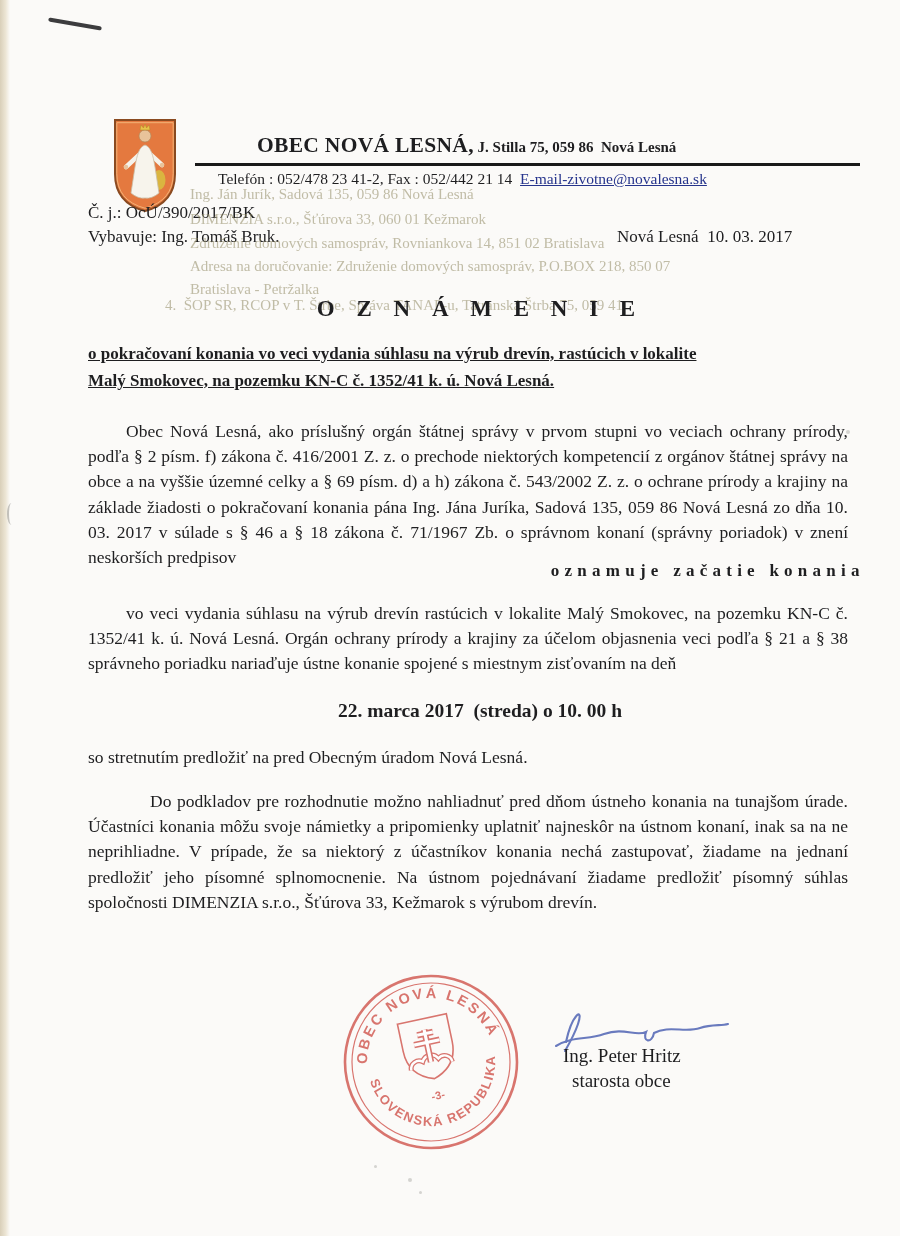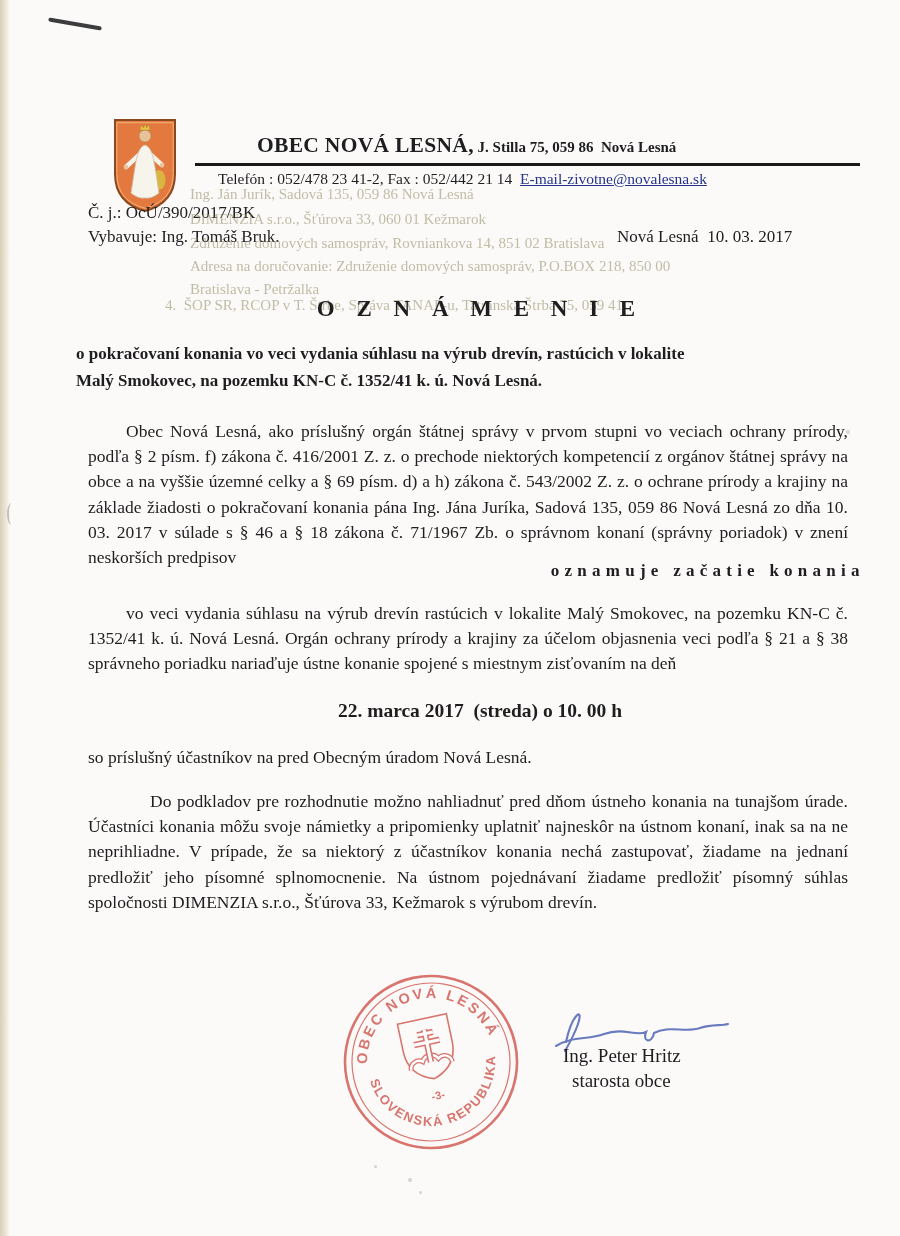--- a/index.html
+++ b/index.html
@@ -46,22 +46,22 @@
          filter:blur(.4px);white-space:pre;}
   .g1{left:190px;top:186px;}
   .g2{left:190px;top:211px;}
   .g3{left:190px;top:235px;}
   .g4{left:190px;top:258px;}
   .g5{left:190px;top:281px;}
   .g6{left:165px;top:297px;}
 
   .doc-title{position:absolute;left:100px;top:296px;width:760px;text-align:center;
              font-weight:bold;font-size:23px;letter-spacing:8px;white-space:pre;}
-  .subject{position:absolute;left:76px;top:341px;width:765px;
-           font-weight:bold;font-size:17px;line-height:26.5px;}
+  .subject{position:absolute;left:88px;top:341px;width:765px;
+           font-weight:bold;font-size:17px;line-height:26.5px;text-decoration:underline;}
   .para{position:absolute;left:88px;width:760px;font-size:17.5px;line-height:25.2px;
         text-align:justify;}
   .para-intro{top:419px;text-indent:38px;}
   .announce{position:absolute;left:100px;top:561px;width:760px;text-align:right;
             font-weight:bold;font-size:17px;white-space:pre;letter-spacing:.5px;}
   .para-subject{top:601px;text-indent:38px;}
   .meeting-datetime{position:absolute;left:100px;top:700px;width:760px;text-align:center;
                     font-weight:bold;font-size:19.5px;white-space:pre;}
   .meeting-place{position:absolute;left:88px;top:747px;font-size:17.5px;}
   .para-info{top:789px;text-indent:62px;}
@@ -99,35 +99,35 @@
 <div class="head-rule"></div>
 <div class="contact-line"><span>Telefón : 052/478 23 41-2, Fax : 052/442 21 14  </span><span class="email">E-mail-zivotne@novalesna.sk</span></div>
 
 <div class="ref-file">Č. j.: OcÚ/390/2017/BK</div>
 <div class="ref-handler">Vybavuje: Ing. Tomáš Bruk.</div>
 <div class="ref-date">Nová Lesná  10. 03. 2017</div>
 
 <div class="ghost g1">Ing. Ján Jurík, Sadová 135, 059 86 Nová Lesná</div>
 <div class="ghost g2">DIMENZIA s.r.o., Šťúrova 33, 060 01 Kežmarok</div>
 <div class="ghost g3">Združenie domových samospráv, Rovniankova 14, 851 02 Bratislava</div>
-<div class="ghost g4">Adresa na doručovanie: Združenie domových samospráv, P.O.BOX 218, 850 00</div>
+<div class="ghost g4">Adresa na doručovanie: Združenie domových samospráv, P.O.BOX 218, 850 07</div>
 <div class="ghost g5">Bratislava - Petržalka</div>
 <div class="ghost g6">4.  ŠOP SR, RCOP v T. Štrbe, Správa TANAP-u, Tatranská Štrba 75, 059 41</div>
 
 <div class="doc-title">O Z N Á M E N I E</div>
 <div class="subject">
   <div>o pokračovaní konania  vo veci vydania súhlasu na výrub drevín, rastúcich v lokalite</div>
   <div>Malý Smokovec, na pozemku KN-C č. 1352/41 k. ú. Nová Lesná.</div>
 </div>
 
 <div class="para para-intro">Obec Nová Lesná,  ako  príslušný  orgán  štátnej správy v prvom stupni vo veciach ochrany prírody, podľa § 2 písm. f) zákona č. 416/2001 Z. z. o prechode niektorých kompetencií z orgánov štátnej správy na obce a na vyššie územné celky a § 69 písm. d) a h) zákona č. 543/2002 Z. z. o ochrane prírody a krajiny na základe žiadosti o pokračovaní konania pána Ing. Jána Juríka, Sadová 135, 059 86 Nová Lesná zo dňa 10. 03. 2017 v súlade s § 46 a § 18 zákona č. 71/1967 Zb. o správnom konaní (správny poriadok) v znení neskorších predpisov</div>
 <div class="announce">o z n a m u j e   z a č a t i e   k o n a n i a</div>
 <div class="para para-subject">vo veci vydania  súhlasu na výrub drevín rastúcich v lokalite Malý Smokovec, na pozemku KN-C č. 1352/41 k. ú. Nová Lesná. Orgán ochrany prírody a krajiny za účelom objasnenia veci podľa § 21 a § 38 správneho poriadku nariaďuje ústne konanie spojené s miestnym zisťovaním na deň</div>
 <div class="meeting-datetime">22. marca 2017  (streda) o 10. 00 h</div>
-<div class="meeting-place">so príslušný účastníkov na pred Obecným úradom Nová Lesná.</div>
+<div class="meeting-place">so stretnutím predložiť na pred Obecným úradom Nová Lesná.</div>
 <div class="para para-info">Do podkladov pre rozhodnutie možno nahliadnuť pred dňom ústneho konania na tunajšom úrade. Účastníci konania môžu svoje námietky a pripomienky uplatniť najneskôr na ústnom konaní, inak sa na ne neprihliadne. V prípade, že sa  niektorý z účastníkov konania nechá zastupovať, žiadame na jednaní predložiť jeho písomné splnomocnenie. Na ústnom pojednávaní žiadame predložiť písomný súhlas spoločnosti DIMENZIA s.r.o., Šťúrova 33, Kežmarok s výrubom drevín.</div>
 
 <svg class="stamp" width="200" height="200" viewBox="-100 -100 200 200">
   <g transform="rotate(-12)" opacity="0.88">
     <circle r="86" fill="none" stroke="var(--stamp)" stroke-width="2.6"></circle>
     <circle r="79" fill="none" stroke="var(--stamp)" stroke-width="1.2"></circle>
     <defs>
       <path id="arcTop" d="M -64,0 A 64,64 0 0 1 64,0"></path>
       <path id="arcBottom" d="M -64,0 A 64,64 0 0 0 64,0"></path>
     </defs>

